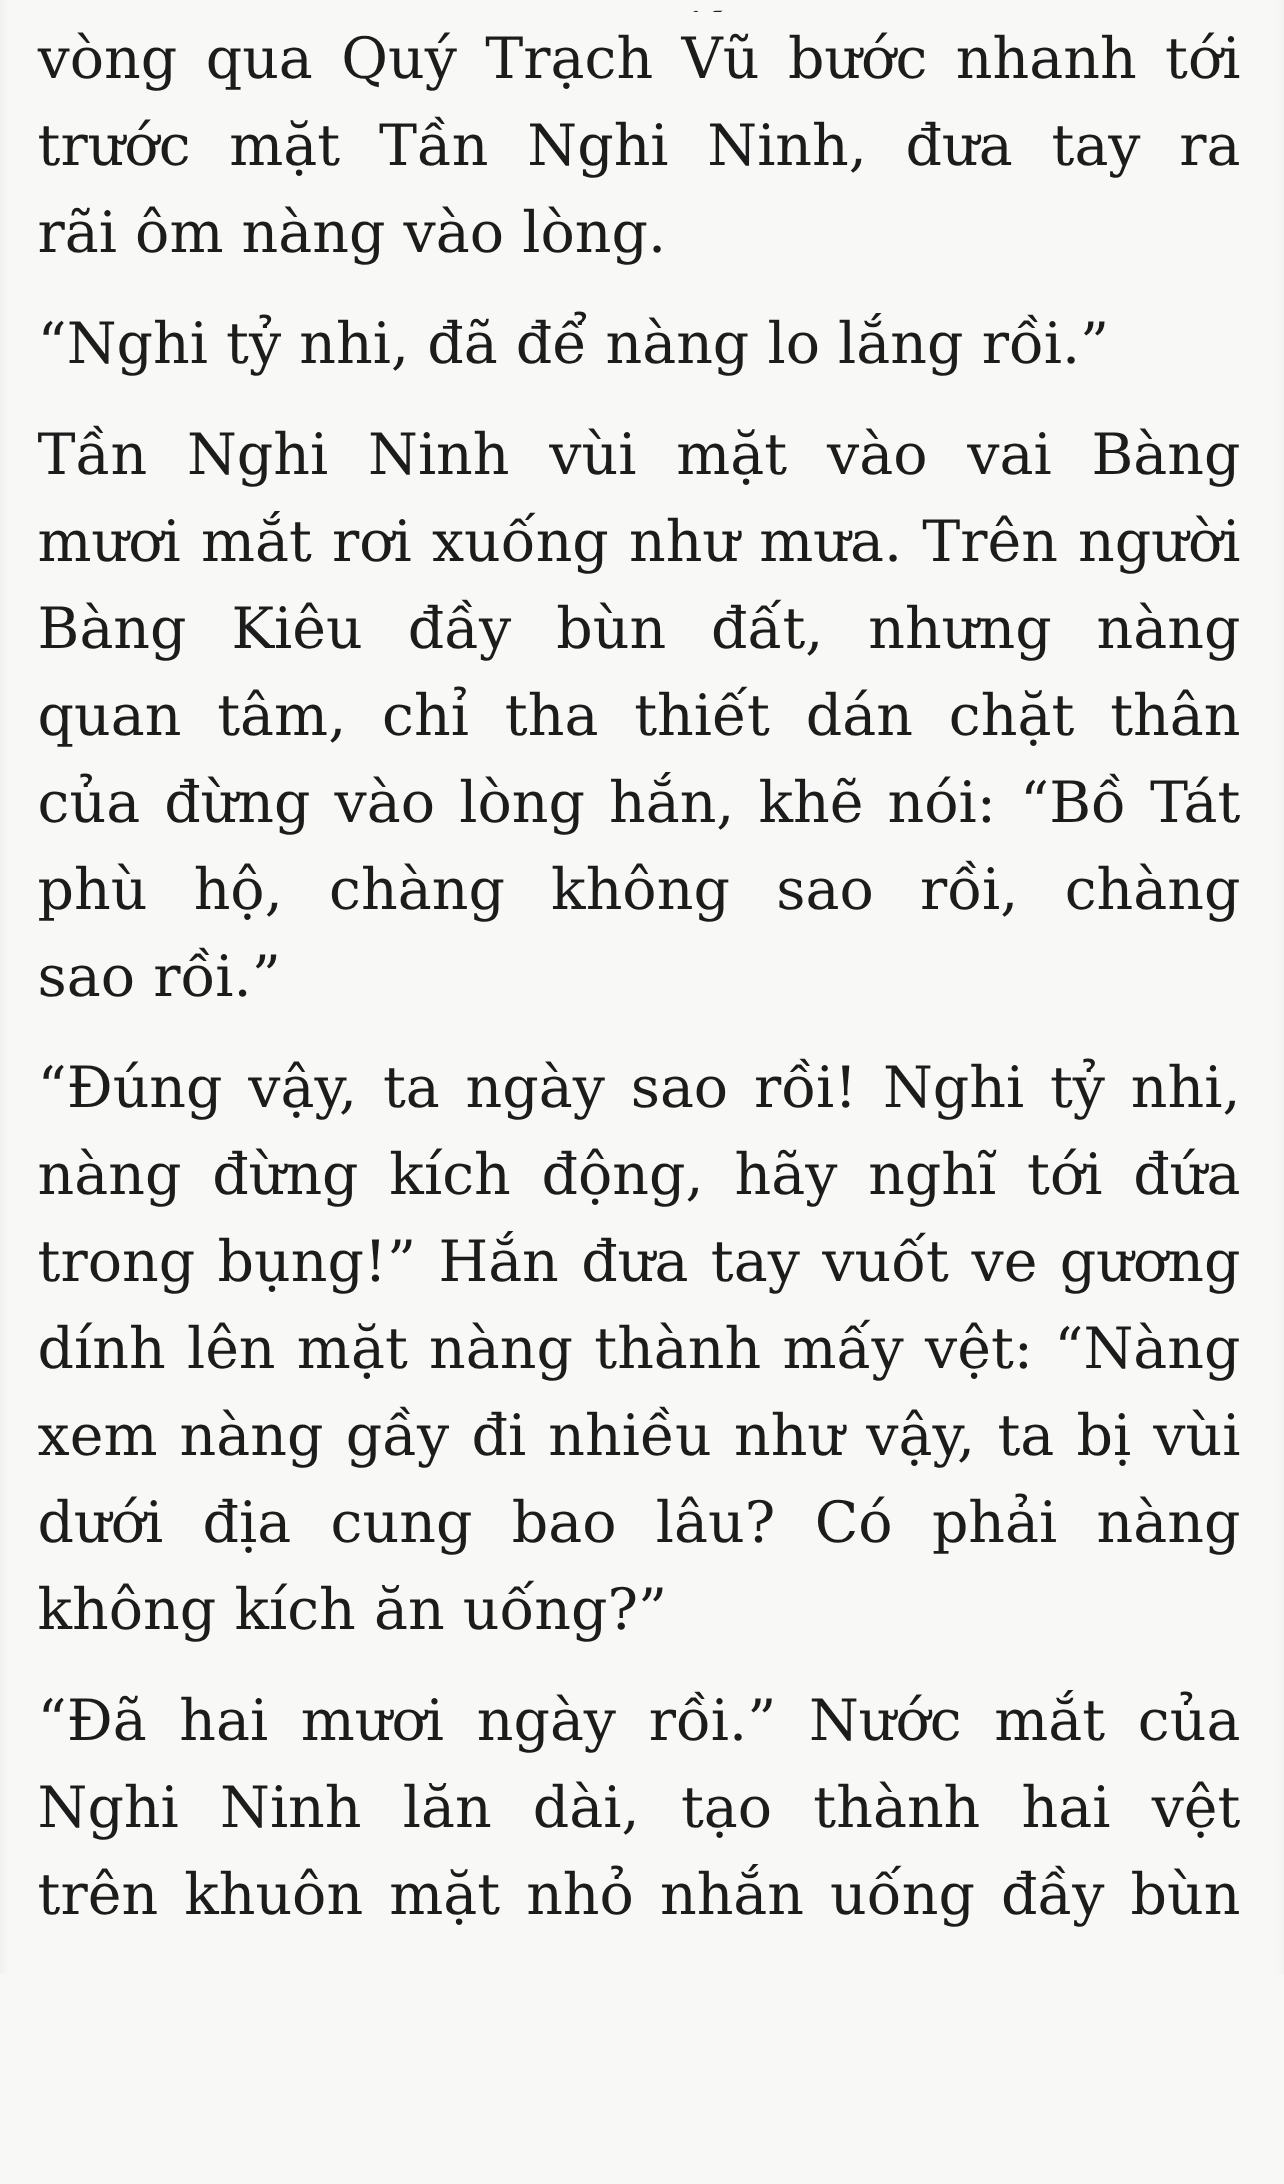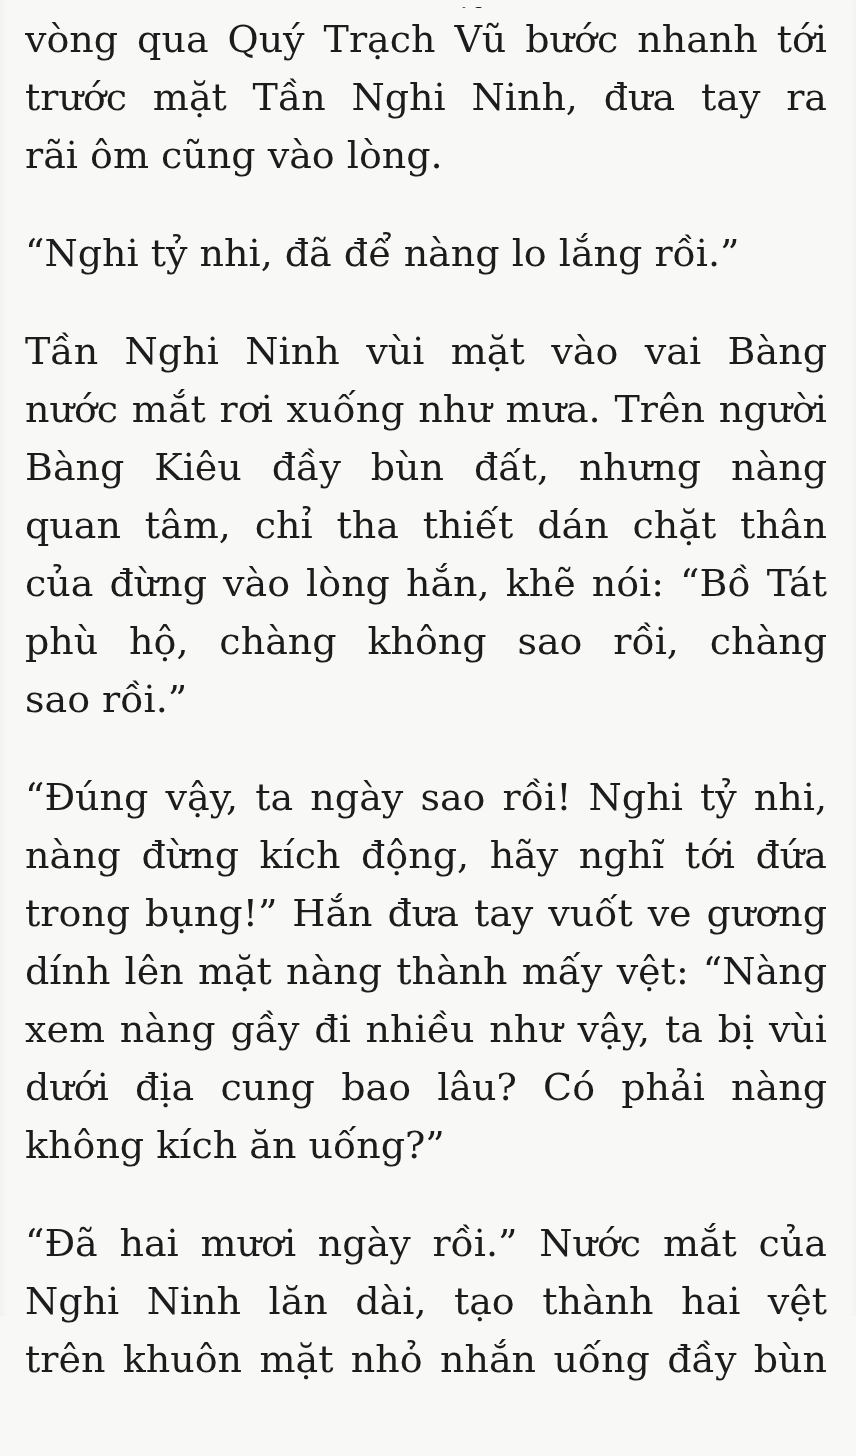--- a/index.html
+++ b/index.html
@@ -17,21 +17,21 @@
     background: var(--bg);
     box-shadow: inset 6px 0 8px -6px rgba(0,0,0,0.06), inset -6px 0 8px -6px rgba(0,0,0,0.05);
   }
   .clip-frag {
     position: absolute;
     left: 461px; top: 0;
     width: 22px; height: 8px;
     overflow: hidden;
   }
   .para { margin: 0; }
-  .para + .para { margin-top: 40px; }
+  .para + .para { margin-top: 16px; }
   .line {
     font-size: 38px;
     line-height: 58px;
     height: 58px;
     overflow: hidden;
     text-align: justify;
     white-space: normal;
     color: var(--fg);
   }
   
@@ -49,30 +49,30 @@
 
   <span class="clip-frag">
     <svg width="22" height="8" viewBox="0 0 22 8">
       <path d="M1 1 Q 7 9 15 4 L 21 0 L 16 0 Q 9 4 3 0 Z" fill="#222222"></path>
     </svg>
   </span>
 
   <div class="para">
     <p class="line j">vòng qua Quý Trạch Vũ bước nhanh tới</p>
     <p class="line j">trước mặt Tần Nghi Ninh, đưa tay ra chậm</p>
-    <p class="line">rãi ôm cũng vào lòng.</p>
+    <p class="line">rãi ôm nàng vào lòng.</p>
   </div>
 
   <div class="para">
     <p class="line">“Nghi tỷ nhi, đã để nàng lo lắng rồi.”</p>
   </div>
 
   <div class="para">
     <p class="line j">Tần Nghi Ninh vùi mặt vào vai Bàng Kiêu,</p>
-    <p class="line j">nước mắt rơi xuống như mưa. Trên người</p>
+    <p class="line j">mươi mắt rơi xuống như mưa. Trên người</p>
     <p class="line j">Bàng Kiêu đầy bùn đất, nhưng nàng không</p>
     <p class="line j">quan tâm, chỉ tha thiết dán chặt thân hình</p>
     <p class="line j">của đừng vào lòng hắn, khẽ nói: “Bồ Tát</p>
     <p class="line j">phù hộ, chàng không sao rồi, chàng không</p>
     <p class="line">sao rồi.”</p>
   </div>
 
   <div class="para">
     <p class="line j">“Đúng vậy, ta ngày sao rồi! Nghi tỷ nhi,</p>
     <p class="line j">nàng đừng kích động, hãy nghĩ tới đứa con</p>

